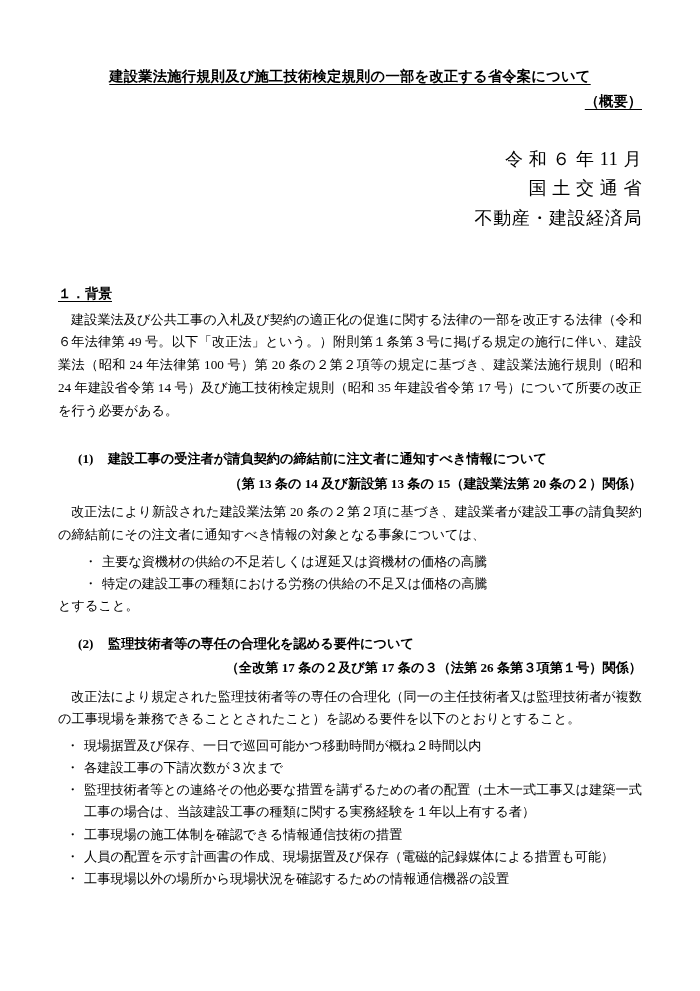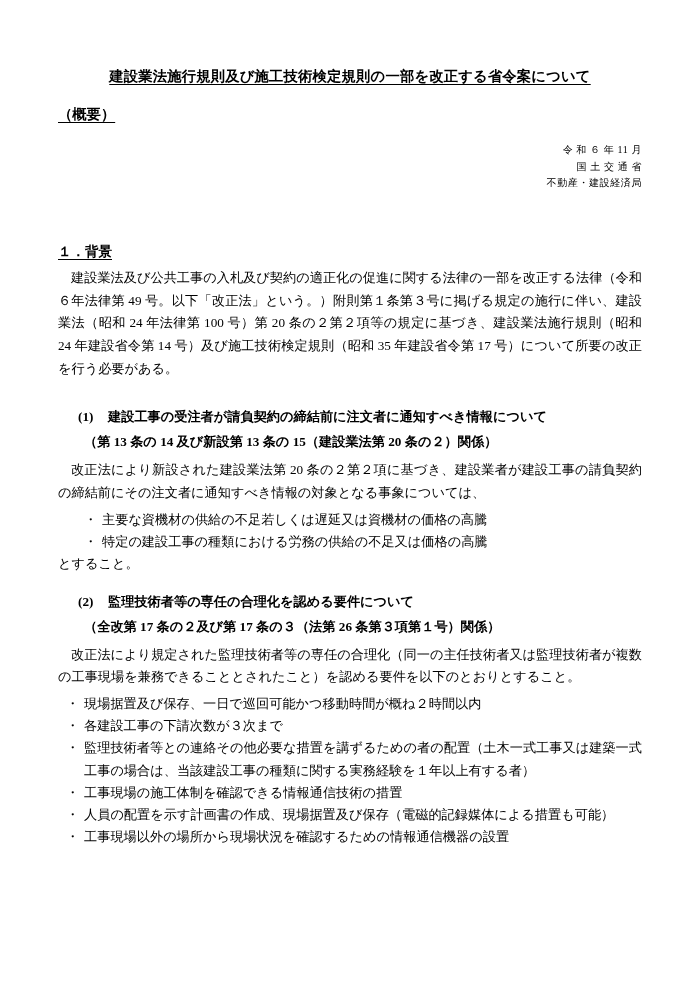--- a/index.html
+++ b/index.html
@@ -24,32 +24,32 @@
     text-align: center;
     font-weight: bold;
     font-size: 14.3px;
     letter-spacing: 0.2px;
     line-height: 1.5;
     margin: 0;
     text-decoration: underline;
     text-underline-offset: 3px;
   }
   .doc-subtitle {
-    text-align: left;
+    text-align: right;
     font-weight: bold;
     font-size: 14.3px;
     line-height: 1.6;
-    margin: 16px 0 0 0;
+    margin: 3px 0 0 0;
     text-decoration: underline;
     text-underline-offset: 3px;
   }
   .issuer {
-    margin-top: 16px;
+    margin-top: 32px;
     text-align: right;
-    font-size: 10px;
+    font-size: 18px;
     line-height: 1.62;
     letter-spacing: 0.6px;
   }
   .issuer div { white-space: pre; }
   .sec-head {
     font-weight: bold;
     font-size: 13.5px;
     margin-top: 26px;
     margin-bottom: 6px;
     text-decoration: underline;
@@ -75,21 +75,21 @@
     line-height: 1.65;
     display: flex;
     align-items: flex-start;
     margin-left: 20px;
   }
   .sub-head .num { width: 30px; flex: none; }
   .sub-head .txt { flex: 1; }
   .sub-ref {
     font-weight: bold;
     font-size: 13.2px;
-    text-align: left;
+    text-align: right;
     margin-top: 3px;
     margin-left: 26px;
     line-height: 1.6;
   }
   .para-block { margin-top: 7px; }
   ul.dots {
     list-style: none;
     margin: 4px 0 0 0;
     padding: 0;
   }

